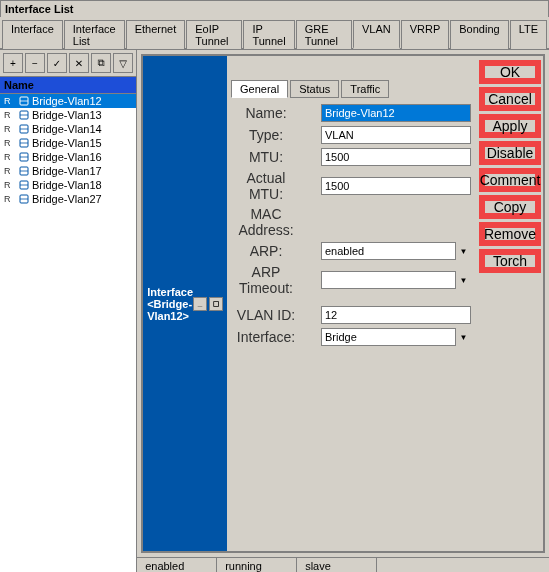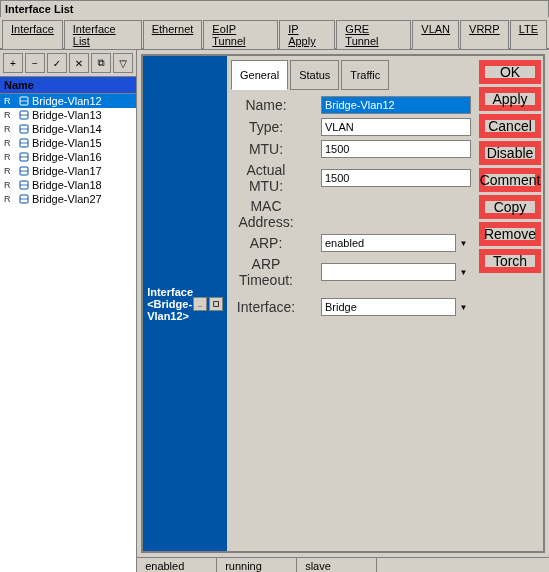--- a/index.html
+++ b/index.html
@@ -22,21 +22,20 @@
       font-size: 11px;
     }
 
     
     .tab-bar {
       display: flex;
       background: #d4d0c8;
       border-bottom: 2px solid #808080;
       gap: 1px;
       padding: 2px 2px 0 2px;
-      text-decoration: underline;
     }
     .tab {
       padding: 2px 8px;
       border: 1px solid #808080;
       border-bottom: none;
       background: #d4d0c8;
       cursor: pointer;
       font-size: 11px;
       position: relative;
       bottom: -1px;
@@ -201,25 +200,26 @@
       justify-content: center;
     }
 
     
     .inner-tab-bar {
       display: flex;
       gap: 2px;
       margin-bottom: 6px;
     }
     .inner-tab {
-      padding: 8px 8px;
+      padding: 2px 8px;
       border: 1px solid #808080;
       background: #d4d0c8;
       cursor: pointer;
       font-size: 11px;
+      margin-top: 20px;
     }
     .inner-tab.active {
       background: #ffffff;
       border-bottom-color: #ffffff;
     }
 
     
     .form-row {
       display: flex;
       align-items: center;
@@ -300,24 +300,25 @@
 
 <div class="title-bar">
   <span>Interface List</span>
 </div>
 
 <div class="tab-bar" id="main-tab-bar">
     <div class="tab">Interface</div>
     <div class="tab">Interface List</div>
     <div class="tab">Ethernet</div>
     <div class="tab">EoIP Tunnel</div>
-    <div class="tab">IP Apply</div>
+    <div class="tab">IP Tunnel</div>
     <div class="tab">GRE Tunnel</div>
     <div class="tab active">VLAN</div>
     <div class="tab">VRRP</div>
+    <div class="tab">Bonding</div>
     <div class="tab">LTE</div>
   </div>
 
 <div class="main-layout">
 
   <div class="left-panel">
     <div class="toolbar" id="toolbar">
         <div class="toolbar-btn">+</div>
         <div class="toolbar-btn">−</div>
         <div class="toolbar-btn">✓</div>
@@ -473,38 +474,42 @@
           <div class="form-row">
             <div class="form-label">ARP Timeout:</div>
             <div class="form-select-wrapper">
               <input class="form-input" style="flex: 1 1 0%;" type="text" value="">
               <div class="select-arrow">▼</div>
             </div>
           </div>
 
           <div style="height:6px;"></div>
 
+          <div class="form-row">
+            <div class="form-label">VLAN ID:</div>
+            <input class="form-input" type="text" value="12" style="">
+          </div>
 
           <div class="form-row">
             <div class="form-label">Interface:</div>
             <div class="form-select-wrapper">
               <select class="form-select">
                 <option>Bridge</option>
               </select>
               <div class="select-arrow">▼</div>
             </div>
           </div>
 
 
         </div>
 
         <div class="dialog-side-buttons" id="side-buttons">
             <button class="side-btn">OK</button>
+            <button class="side-btn">Cancel</button>
             <button class="side-btn">Apply</button>
-            <button class="side-btn">Cancel</button>
             <button class="side-btn">Disable</button>
             <button class="side-btn">Comment</button>
             <button class="side-btn">Copy</button>
             <button class="side-btn">Remove</button>
             <button class="side-btn">Torch</button>
           </div>
 
       </div>
 
     </div>

